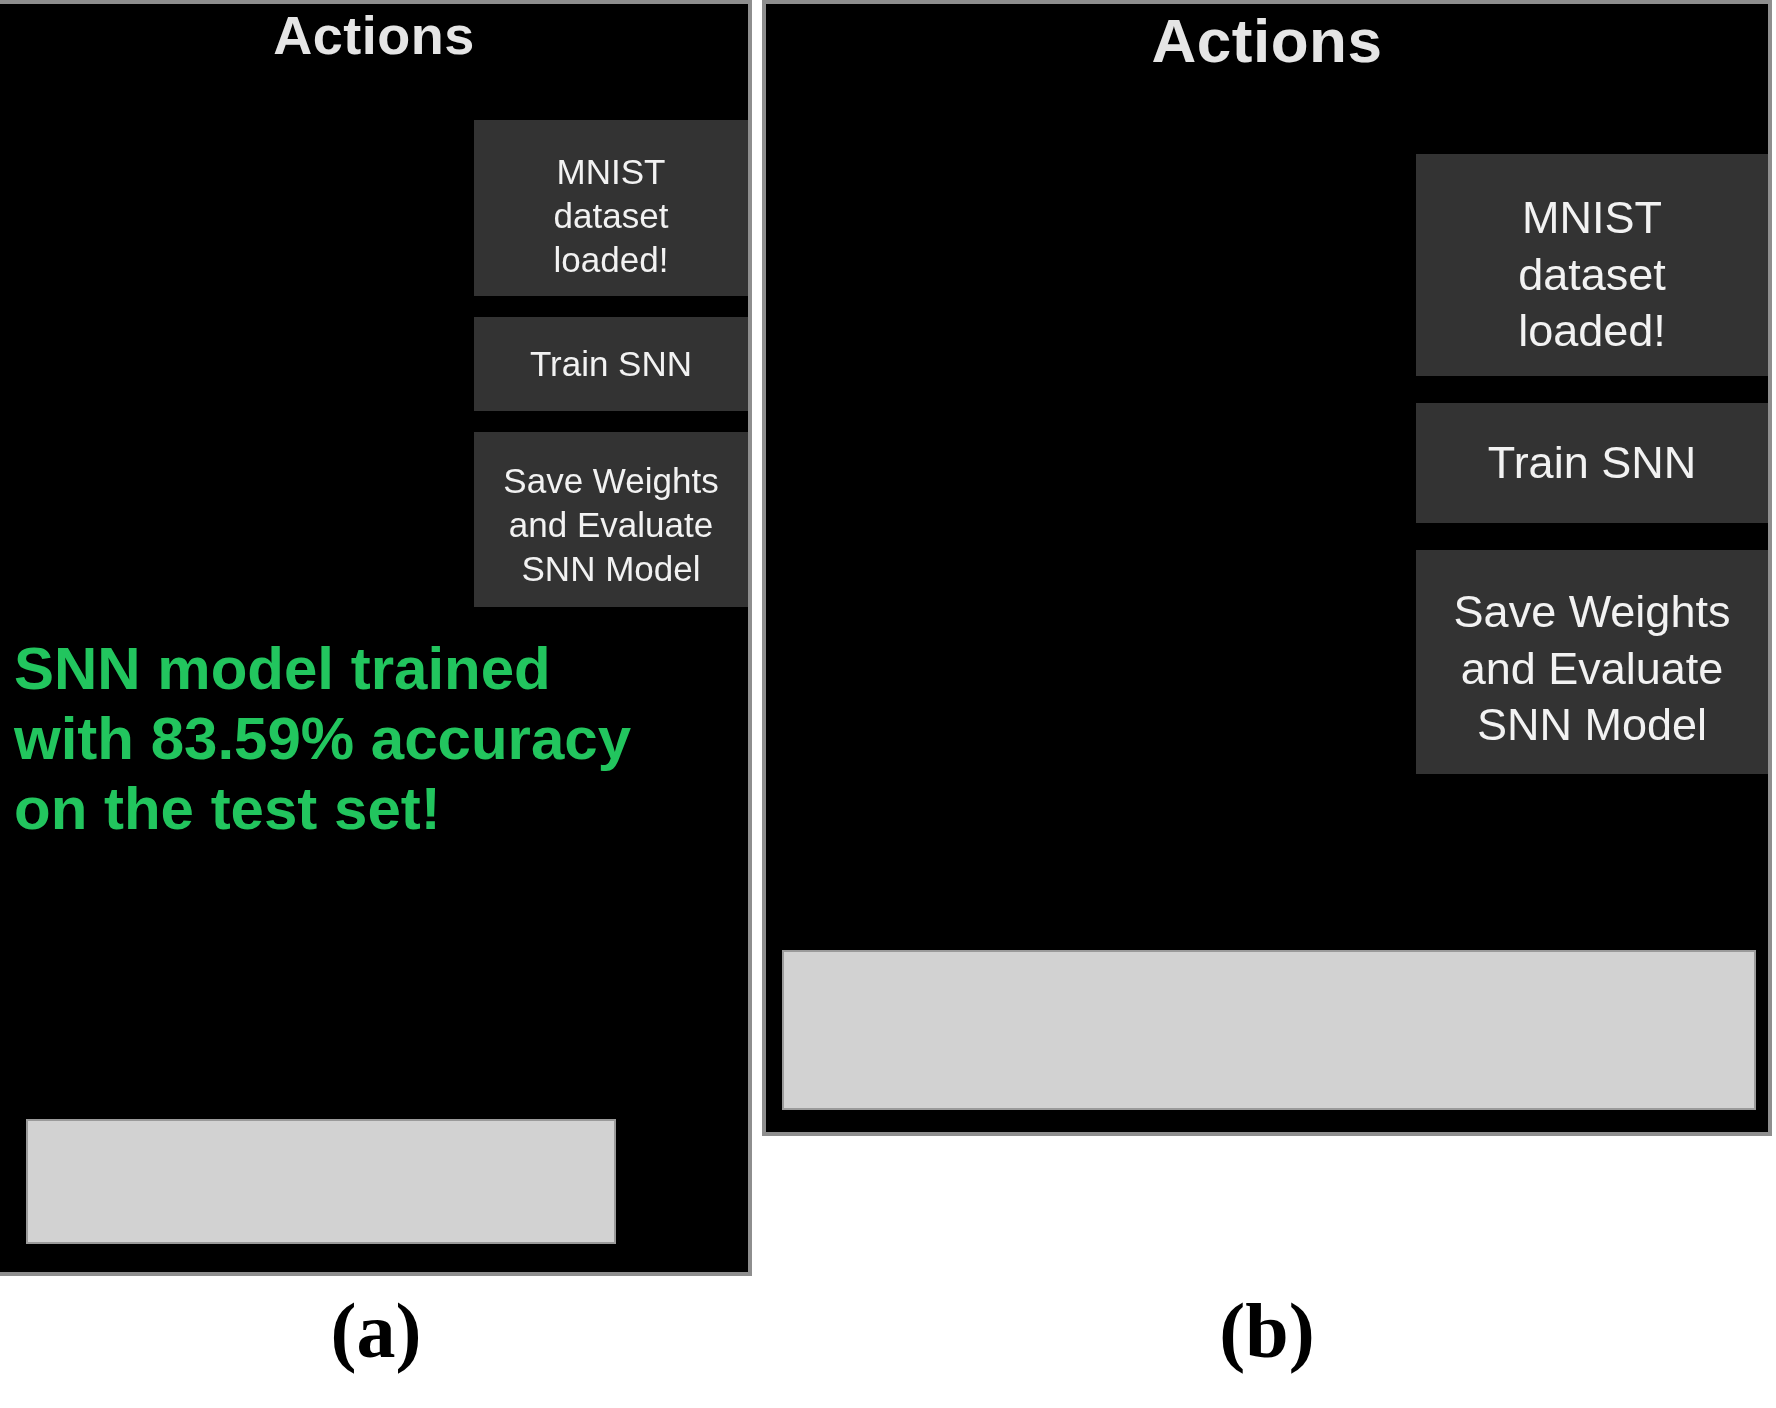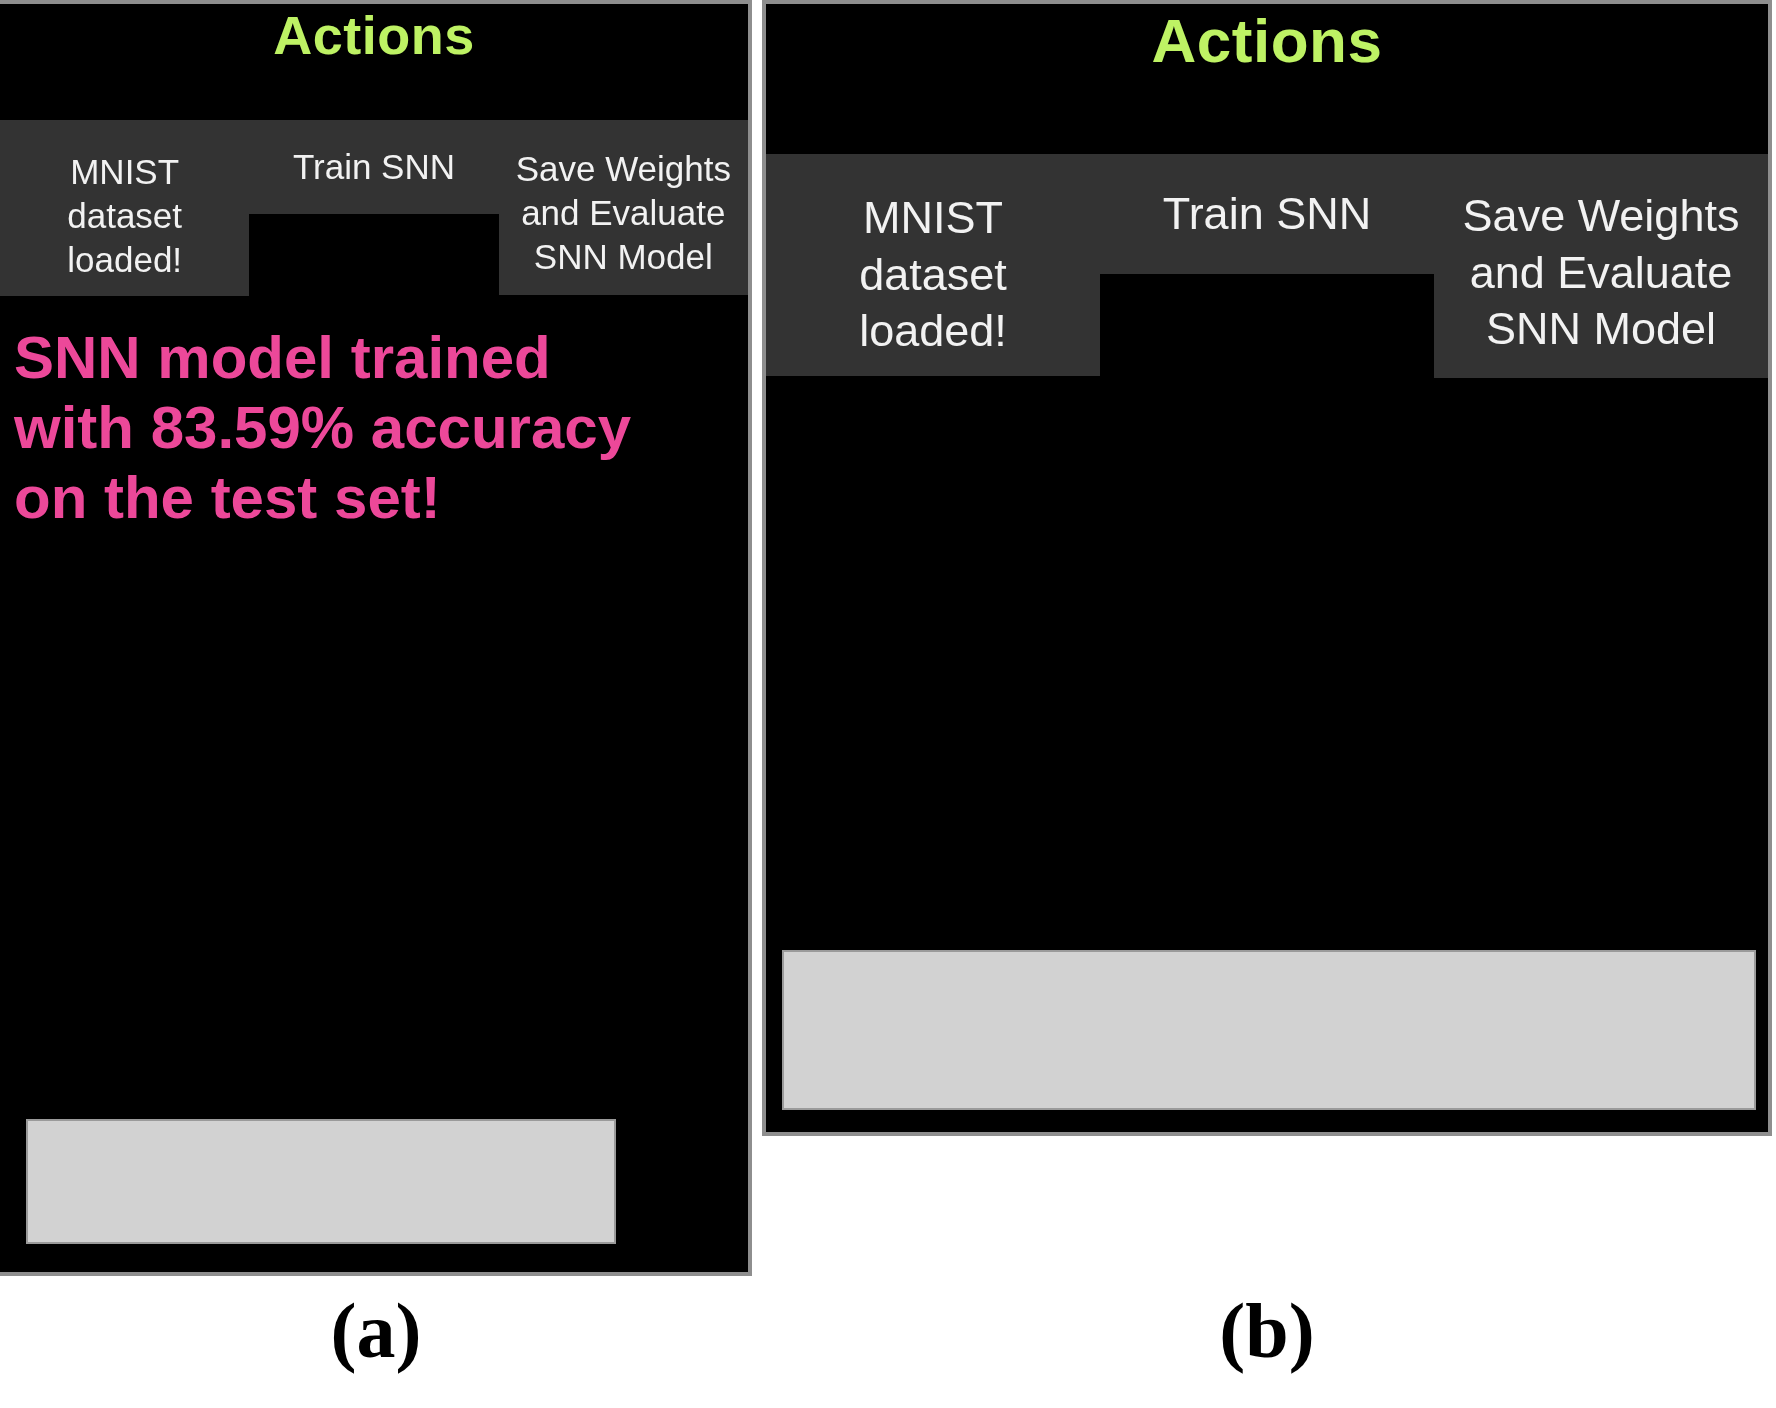--- a/index.html
+++ b/index.html
@@ -46,40 +46,40 @@
     top: 0px;
     width: 1010px;
     height: 1136px;
     border: 4px solid #8e8e8e;
   }
 
   
   .panel-title {
     width: 100%;
     text-align: center;
-    color: #bef264;
+    color: #e5e5e5;
     font-weight: bold;
     letter-spacing: 0.5px;
     line-height: 1.0;
     user-select: none;
   }
   .panel-a .panel-title {
     font-size: 54px;
     padding-top: 4px;
   }
   .panel-b .panel-title {
     font-size: 62px;
     padding-top: 6px;
   }
 
   
   .button-col {
     display: flex;
-    flex-direction: row;
-    align-items: flex-start;
+    flex-direction: column;
+    align-items: flex-end;
   }
   .panel-a .button-col { margin-top: 58px; }
   .panel-b .button-col { margin-top: 82px; }
 
   .action-button {
     background: #333333;
     color: #f2f2f2;
     text-align: center;
     box-sizing: border-box;
     white-space: pre-line;
@@ -104,21 +104,21 @@
     font-size: 45px;
     line-height: 1.26;
     margin-bottom: 27px;
   }
   .panel-b .btn-load   { height: 222px; padding-top: 36px; }
   .panel-b .btn-train  { height: 120px; padding-top: 32px; }
   .panel-b .btn-save   { height: 224px; padding-top: 34px; }
 
   
   .status-message {
-    color: #ec4899;
+    color: #22c55e;
     font-weight: bold;
     text-align: left;
     user-select: none;
   }
   .panel-a .status-message {
     font-size: 60px;
     line-height: 1.17;
     margin-left: 14px;
     margin-right: 90px;
     margin-top: 6px;

